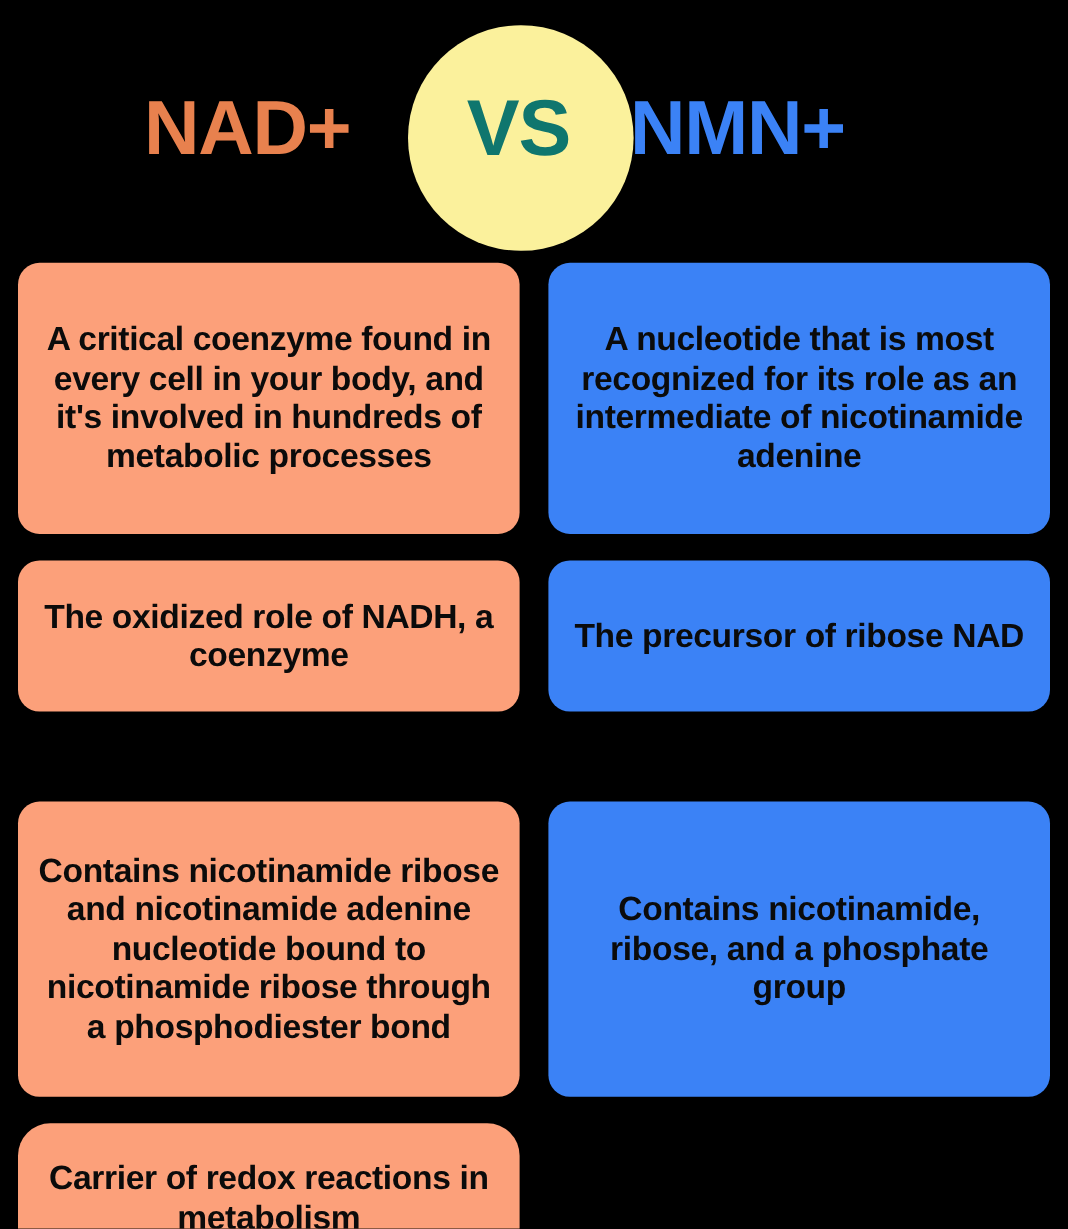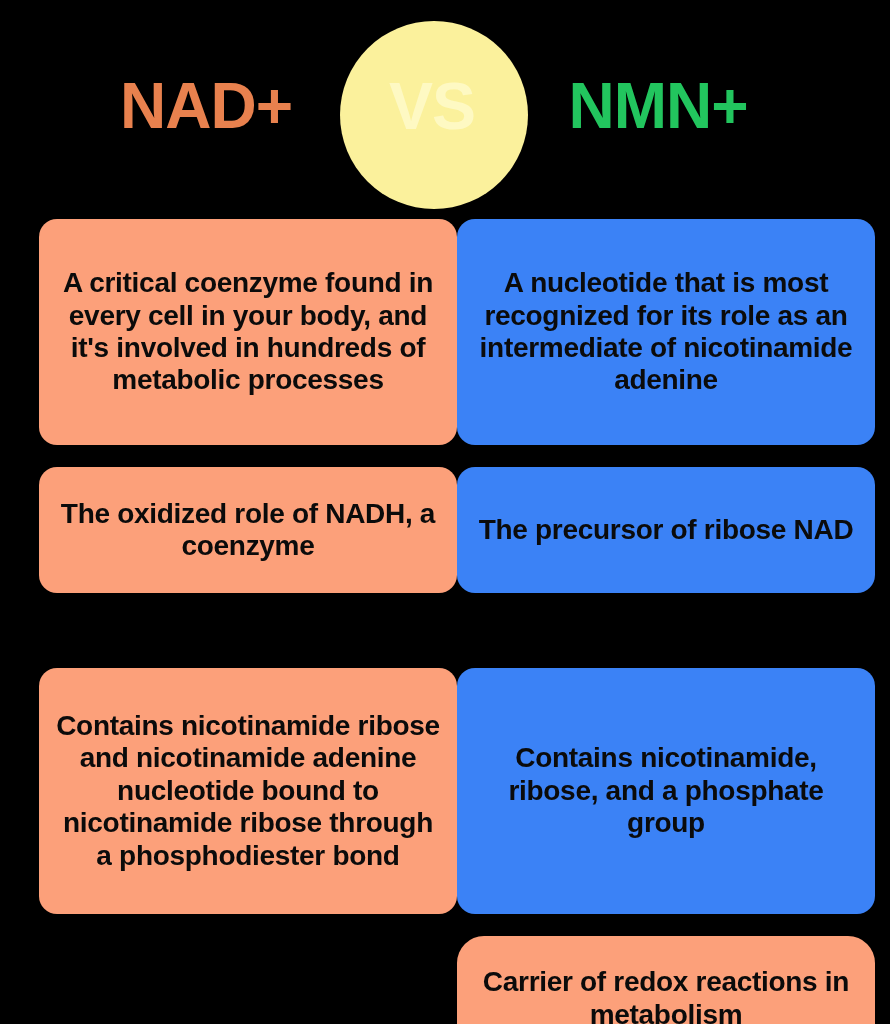--- a/index.html
+++ b/index.html
@@ -55,42 +55,42 @@
     position: relative;
     z-index: 2;
   }
   .title-left {
     color: #e8814e;
     width: 266px;
     text-align: center;
     margin-right: 8px;
   }
   .title-vs {
-    color: #fef9c3;
+    color: #0f766e;
     width: 170px;
     text-align: center;
     font-size: 66px;
   }
   .title-right {
-    color: #22c55e;
+    color: #3b82f6;
     width: 266px;
-    text-align: center;
+    text-align: left;
     margin-left: 8px;
   }
 
   
   .grid {
     position: absolute;
     left: 15px;
     top: 219px;
     width: 860px;
   }
   .row {
     display: flex;
-    justify-content: flex-end;
+    justify-content: space-between;
     width: 860px;
   }
   .card {
     width: 418px;
     border-radius: 18px;
     box-sizing: border-box;
     display: flex;
     align-items: center;
     justify-content: center;
     padding: 10px 16px;

